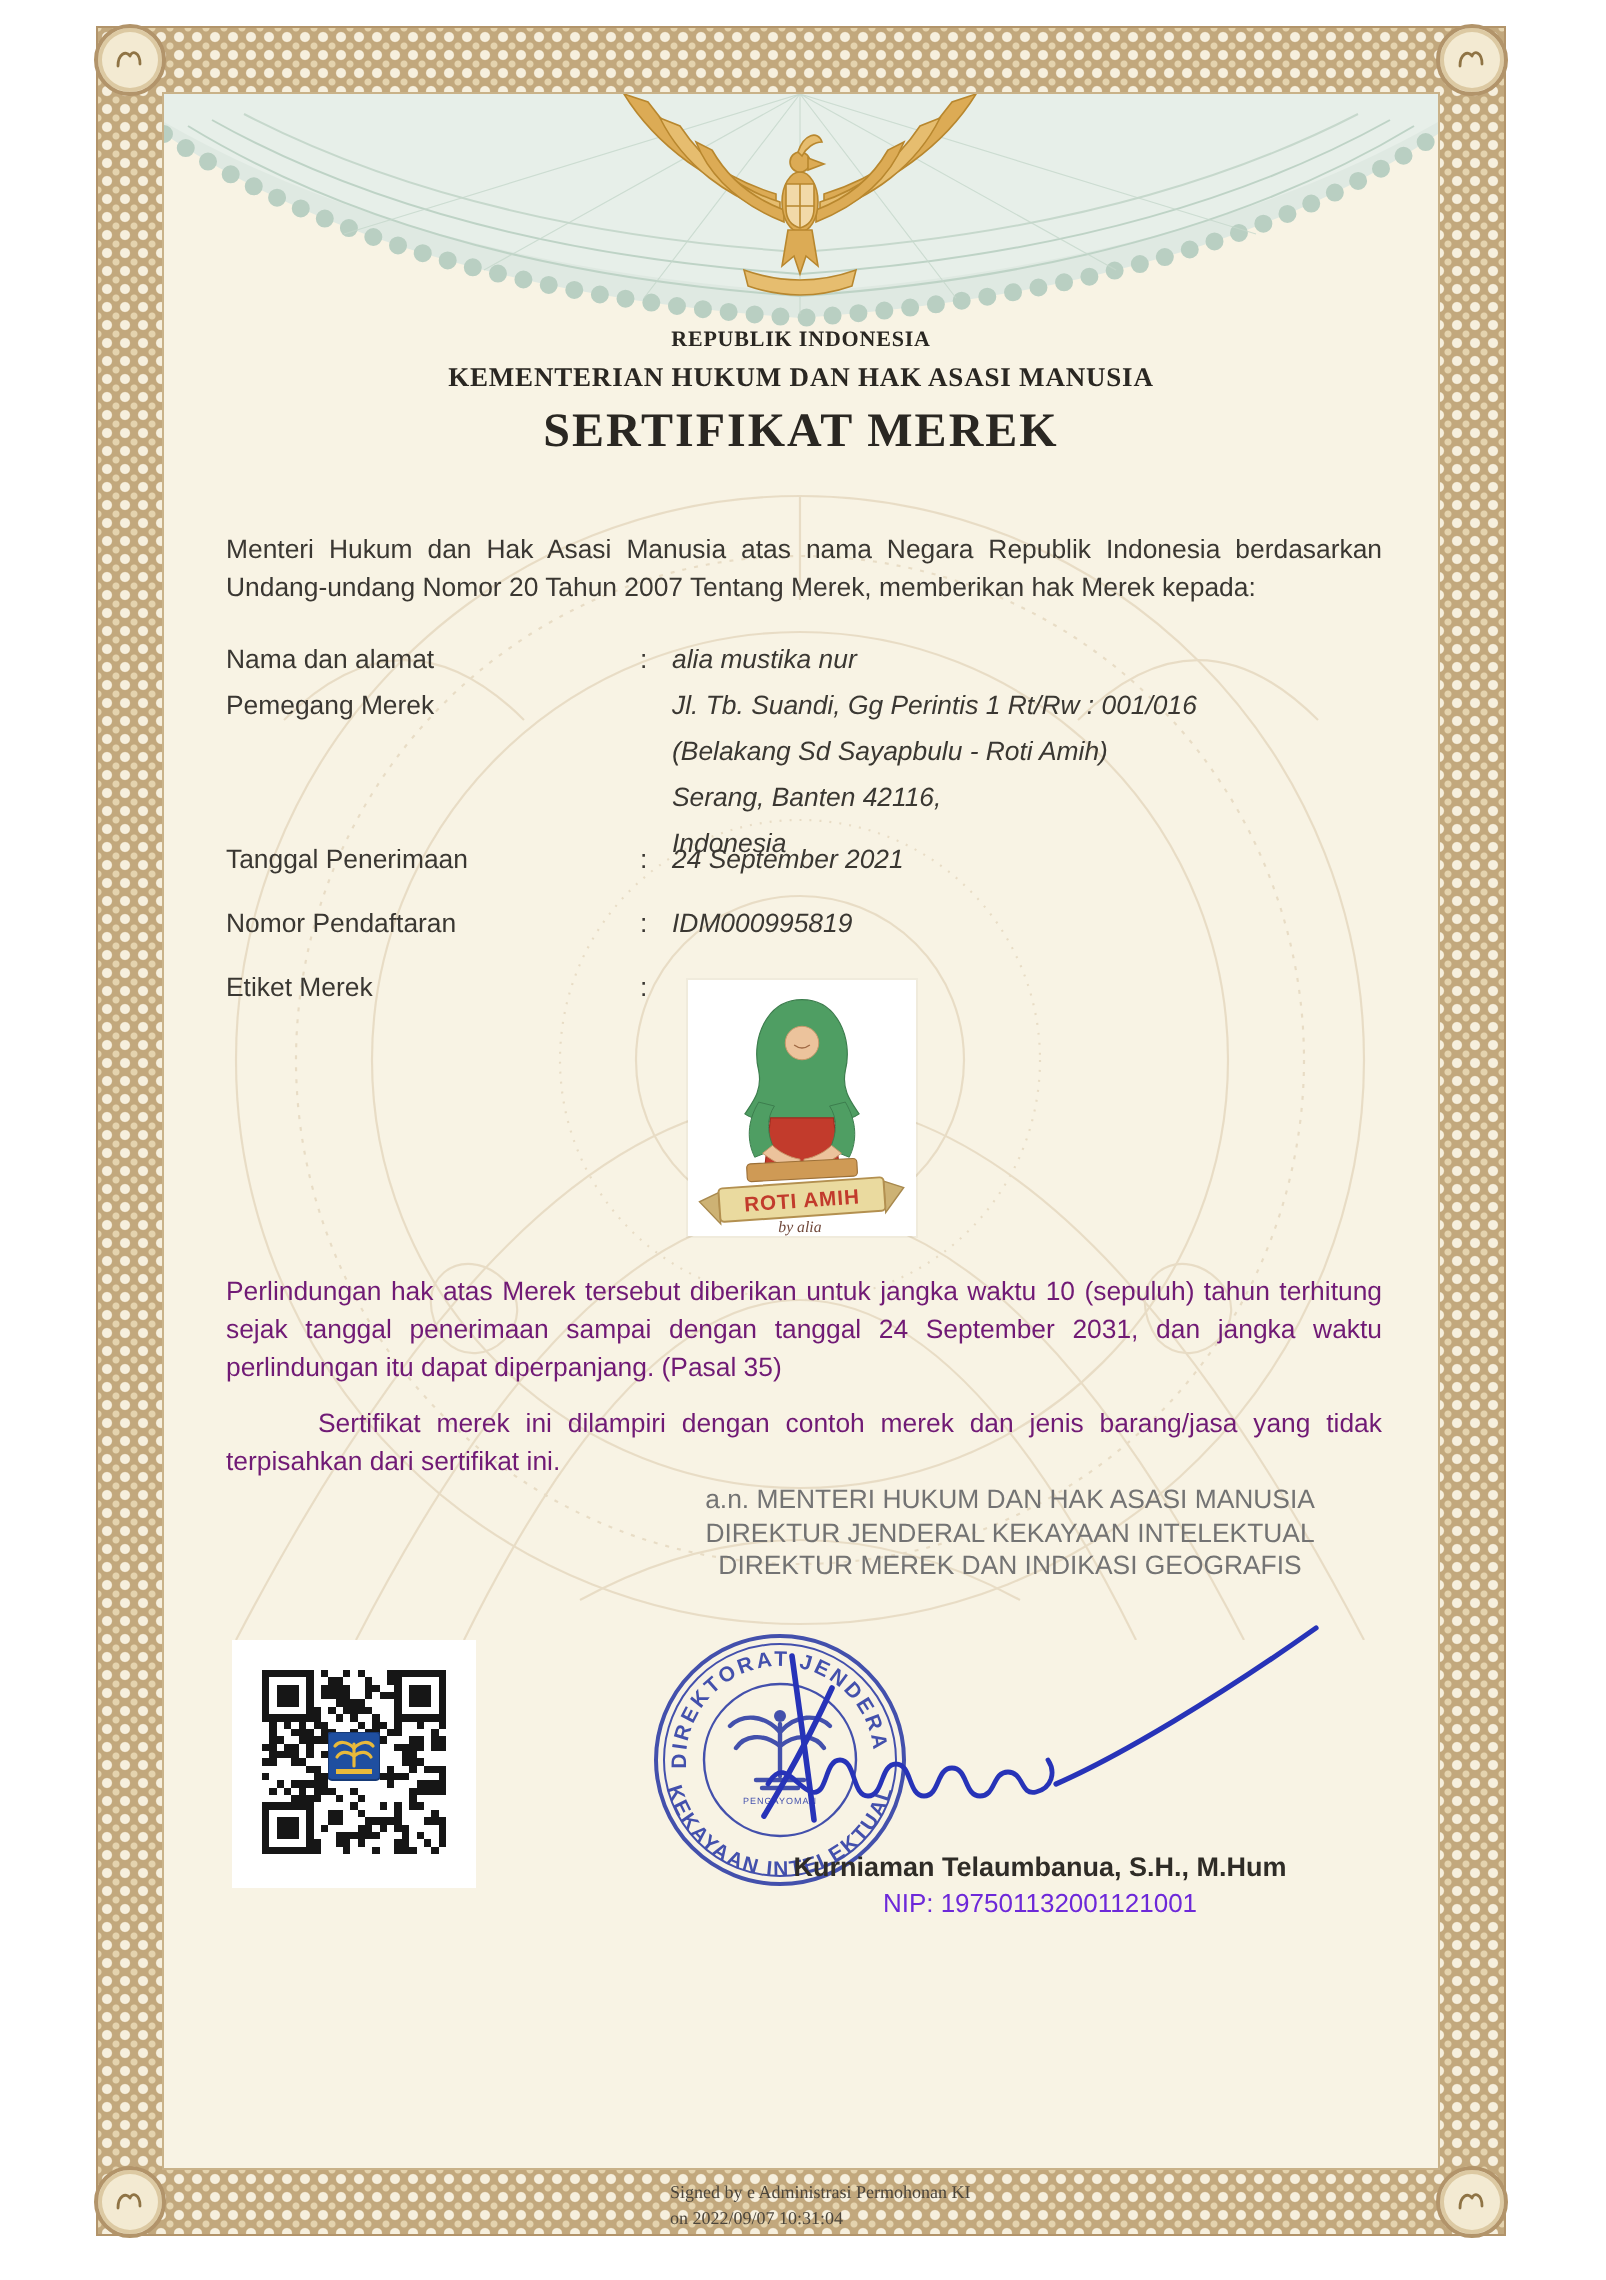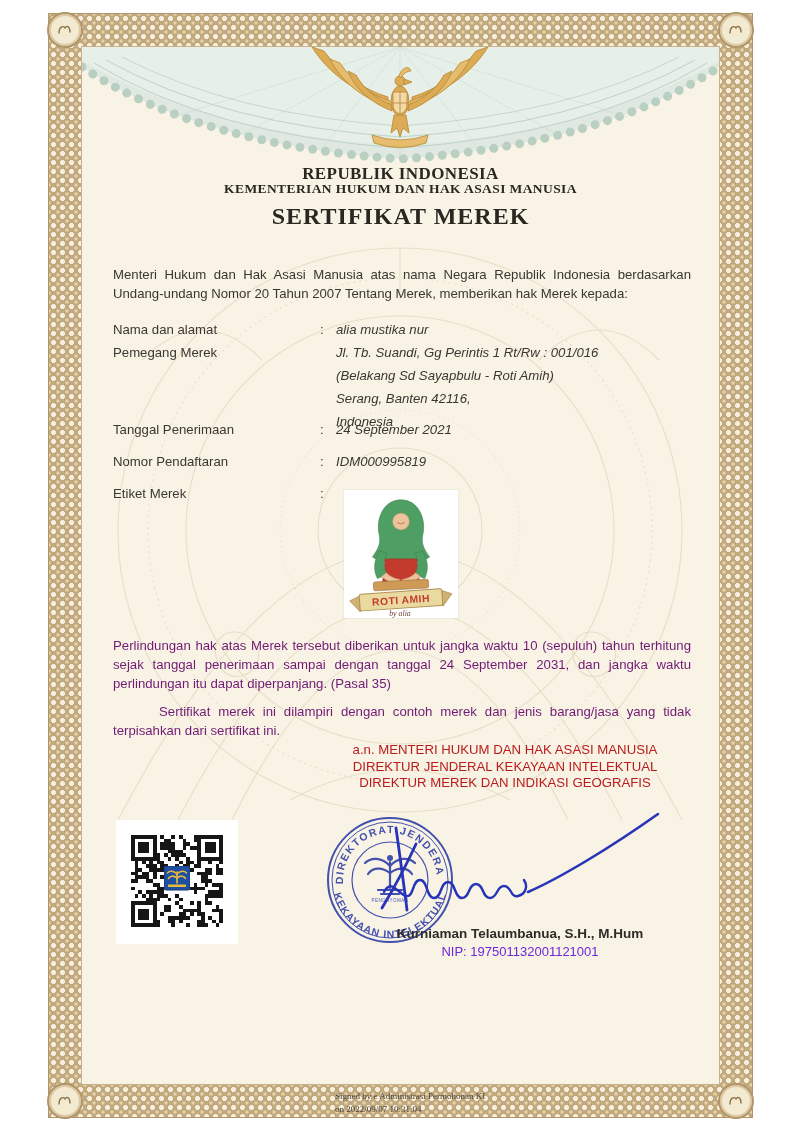--- a/index.html
+++ b/index.html
@@ -36,21 +36,21 @@
   .med-bl { left:47px;  top:1083px;}
   .med-br { left:718px; top:1083px;}
 
   
   .banner-svg   { position:absolute; left:82px; top:47px; width:637px; height:128px; }
   .watermark-svg{ position:absolute; left:82px; top:240px; width:637px; height:580px; opacity:.5; }
 
   
   .hdr { position:absolute; left:82px; width:637px; text-align:center;
          font-family:"Liberation Serif", serif; font-weight:bold; color:#2a2722; }
-  .hdr-country  { top:164px; font-size:17px; letter-spacing:.4px; }
+  .hdr-country  { top:164px; font-size:11px; letter-spacing:.4px; }
   .hdr-ministry { top:181px; font-size:13.5px; letter-spacing:.4px; }
   .hdr-title    { top:203px; font-size:24px; letter-spacing:1px; }
 
   
   .intro { position:absolute; left:113px; top:266px; width:578px;
            font-size:13.2px; line-height:18.5px; text-align:justify; color:#3a3732; }
 
   .frow { position:absolute; left:113px; width:590px; display:flex; font-size:13.2px; color:#3a3732; }
   .frow .lbl  { width:207px; line-height:23px; white-space:pre-line; }
   .frow .col  { width:16px;  line-height:23px; }
@@ -63,21 +63,21 @@
   .mark-box { position:absolute; left:344px; top:490px; width:114px; height:128px;
               background:#ffffff; box-shadow:0 0 0 1px rgba(0,0,0,0.03); }
 
   .para { position:absolute; left:113px; width:578px; font-size:13.2px;
           line-height:19px; text-align:justify; color:#701a75; }
   .para-protection { top:636px; }
   .para-attachment { top:702px; text-indent:46px; }
 
   
   .sigblock { position:absolute; left:295px; top:742px; width:420px;
-              text-align:center; font-size:13.2px; line-height:16.5px; color:#b91c1c; }
+              text-align:center; font-size:13.2px; line-height:16.5px; color:#737373; }
   .sig-svg  { position:absolute; left:300px; top:800px; width:400px; height:150px; }
   .signer   { position:absolute; left:340px; top:926px; width:360px; text-align:center; }
   .signer-name { font-size:13.5px; font-weight:bold; color:#2f2c27; }
   .signer-nip  { font-size:13px; margin-top:3px; color:#6d28d9; }
 
   
   .qr-box  { position:absolute; left:116px; top:820px; width:122px; height:124px; background:#ffffff; }
   .qr-box svg.qr { position:absolute; left:15px; top:15px; width:92px; height:92px; }
   .qr-logo { position:absolute; left:48px; top:46px; width:26px; height:28px; }
 

